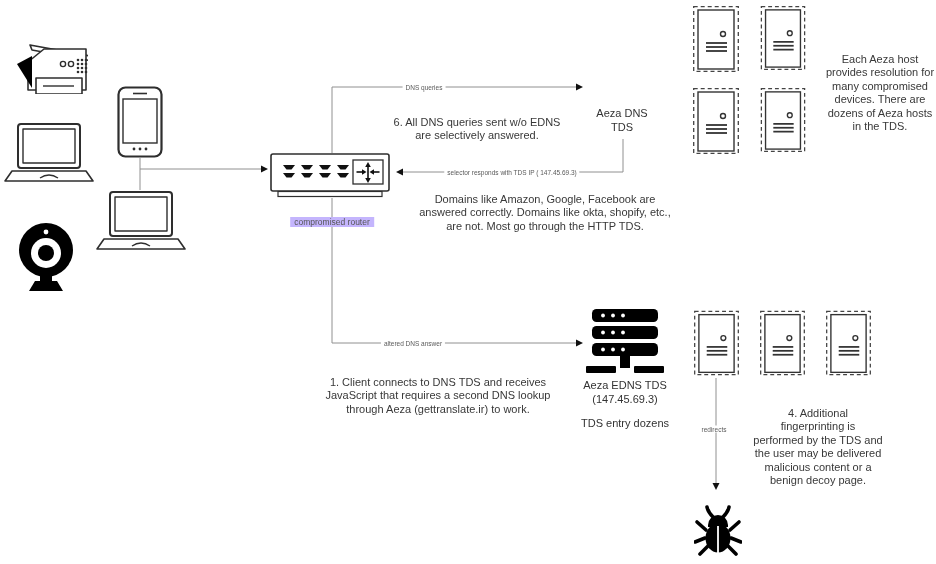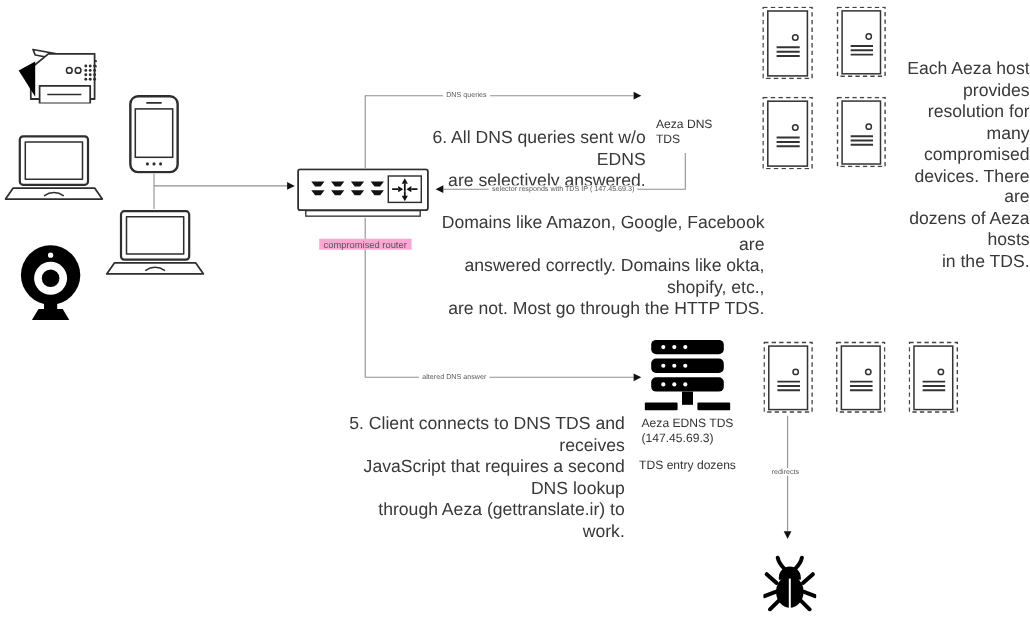--- a/index.html
+++ b/index.html
@@ -1,23 +1,23 @@
 <!DOCTYPE html>
 <html><head>
 <meta charset="utf-8">
 <style>
   html,body{margin:0;padding:0;background:#fff;}
   #canvas{position:relative;width:936px;height:564px;background:#fff;overflow:hidden;
           font-family:"Liberation Sans",sans-serif;}
   .abs{position:absolute;}
-  .note{font-size:16px;line-height:1.22;color:#383838;text-align:right;white-space:pre-line;}
-  .node-label{font-size:11px;line-height:1.25;color:#333;white-space:pre-line;}
+  .note{font-size:11px;line-height:1.22;color:#383838;text-align:center;white-space:pre-line;}
+  .node-label{font-size:11px;line-height:1.25;color:#333;text-align:center;white-space:pre-line;}
   .edge-label{font-size:6.5px;color:#5a5a5a;background:#fff;padding:0 3px;white-space:nowrap;
               transform:translate(-50%,-50%);}
-  .router-label{font-size:8.5px;color:#555;background:#f9a8d4;padding:0 4px;white-space:nowrap;
+  .router-label{font-size:8.5px;color:#555;background:#c4b5fd;padding:0 4px;white-space:nowrap;
               transform:translate(-50%,-50%);}
   .centerx{transform:translateX(-50%);}
   svg{display:block;}
 </style>
 </head>
 <body>
 
 <div id="canvas">
 
   <svg class="abs" width="936" height="564" style="left:0;top:0">
@@ -285,23 +285,29 @@
       <ellipse cx="24" cy="34" rx="12.5" ry="14.5" fill="#000"></ellipse>
       <rect x="23.1" y="22" width="1.8" height="27" fill="#fff"></rect>
     </svg>
   </div>
 
   <div class="abs note" style="left:367px;top:116px;width:220px">6. All DNS queries sent w/o EDNS
 are selectively answered.</div>
   <div class="abs note" style="left:395px;top:193px;width:300px">Domains like Amazon, Google, Facebook are
 answered correctly. Domains like okta, shopify, etc.,
 are not. Most go through the HTTP TDS.</div>
-  <div class="abs note" style="left:308px;top:376px;width:260px">5. Client connects to DNS TDS and receives
+  <div class="abs note" style="left:308px;top:376px;width:260px">1. Client connects to DNS TDS and receives
 JavaScript that requires a second DNS lookup
 through Aeza (gettranslate.ir) to work.</div>
+  <div class="abs note" style="left:743px;top:407px;width:150px">4. Additional
+fingerprinting is
+performed by the TDS and
+the user may be delivered
+malicious content or a
+benign decoy page.</div>
   <div class="abs note" style="left:824px;top:53px;width:112px">Each Aeza host
 provides resolution for
 many compromised
 devices. There are
 dozens of Aeza hosts
 in the TDS.</div>
 
   <div class="abs edge-label" style="left:424px;top:87px">DNS queries</div>
   <div class="abs edge-label" style="left:512px;top:172px">selector responds with TDS IP ( 147.45.69.3)</div>
   <div class="abs edge-label" style="left:413px;top:343px">altered DNS answer</div>

